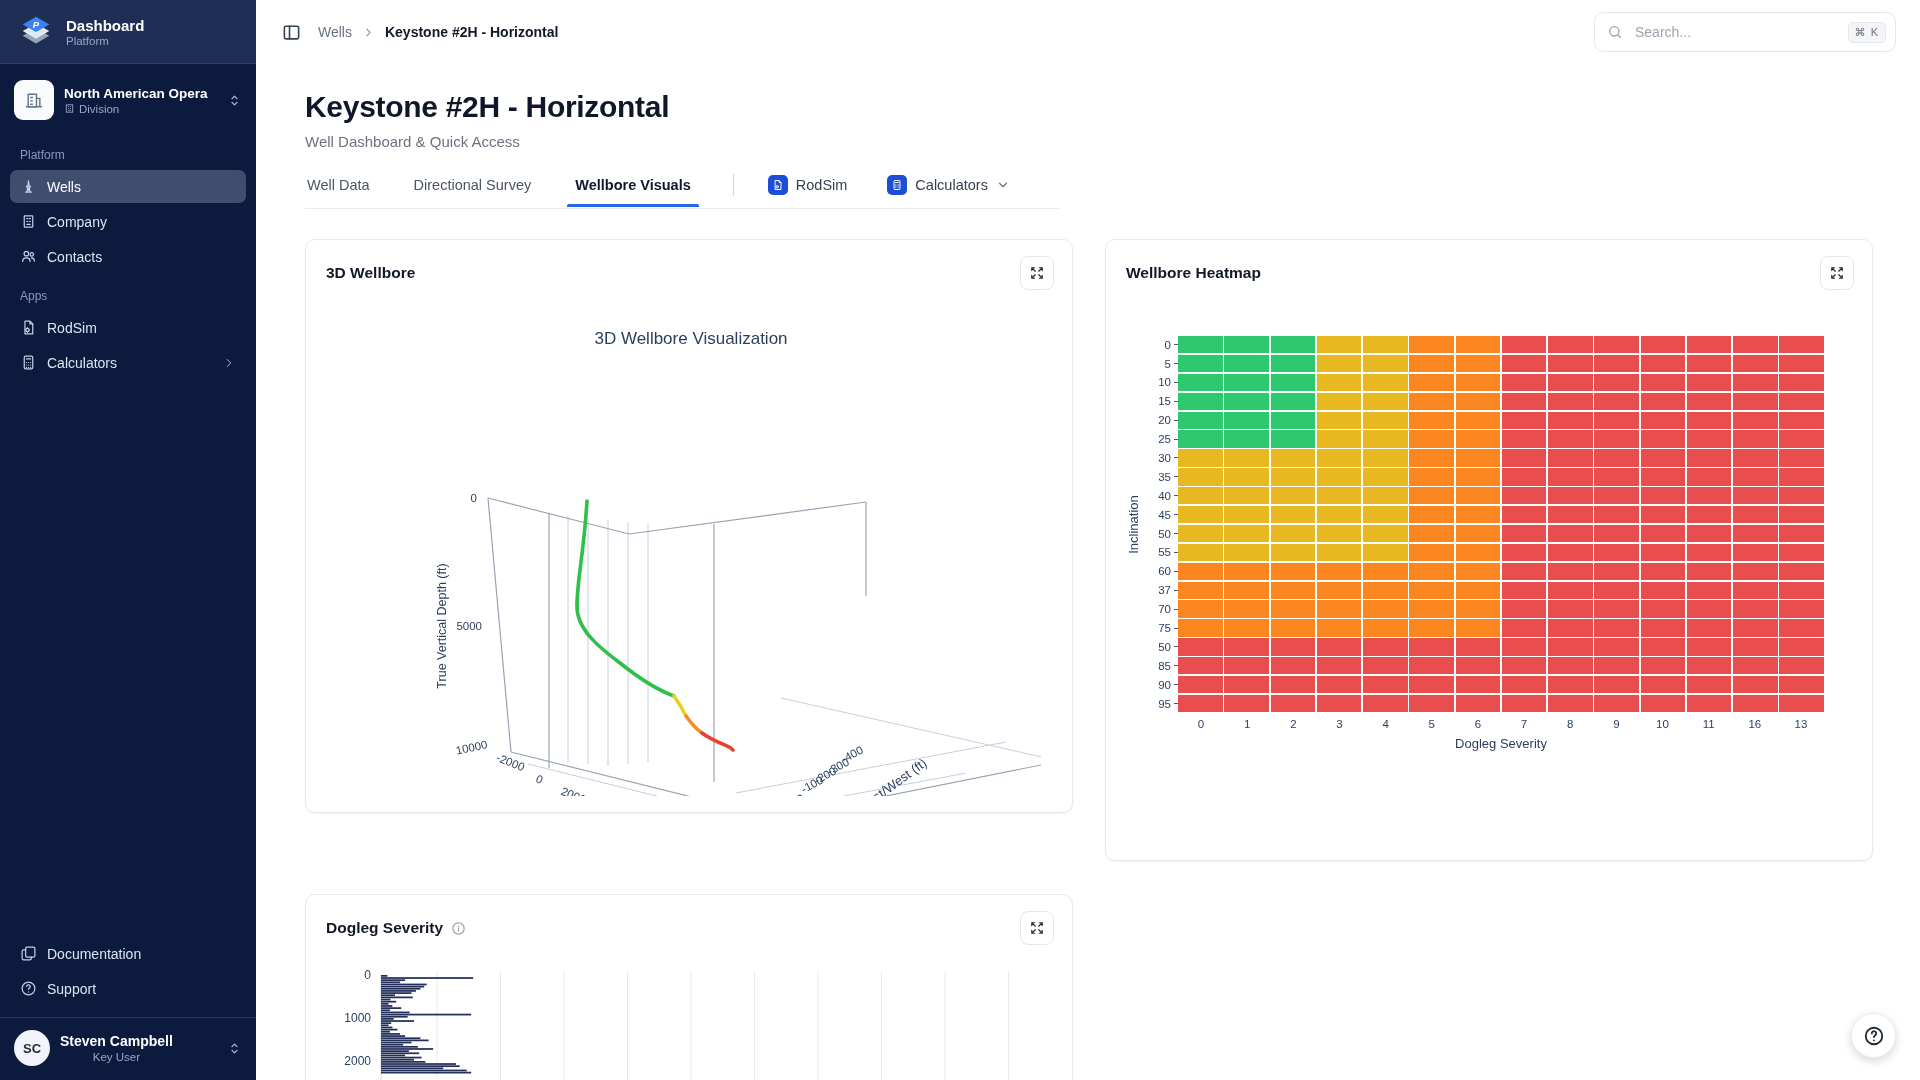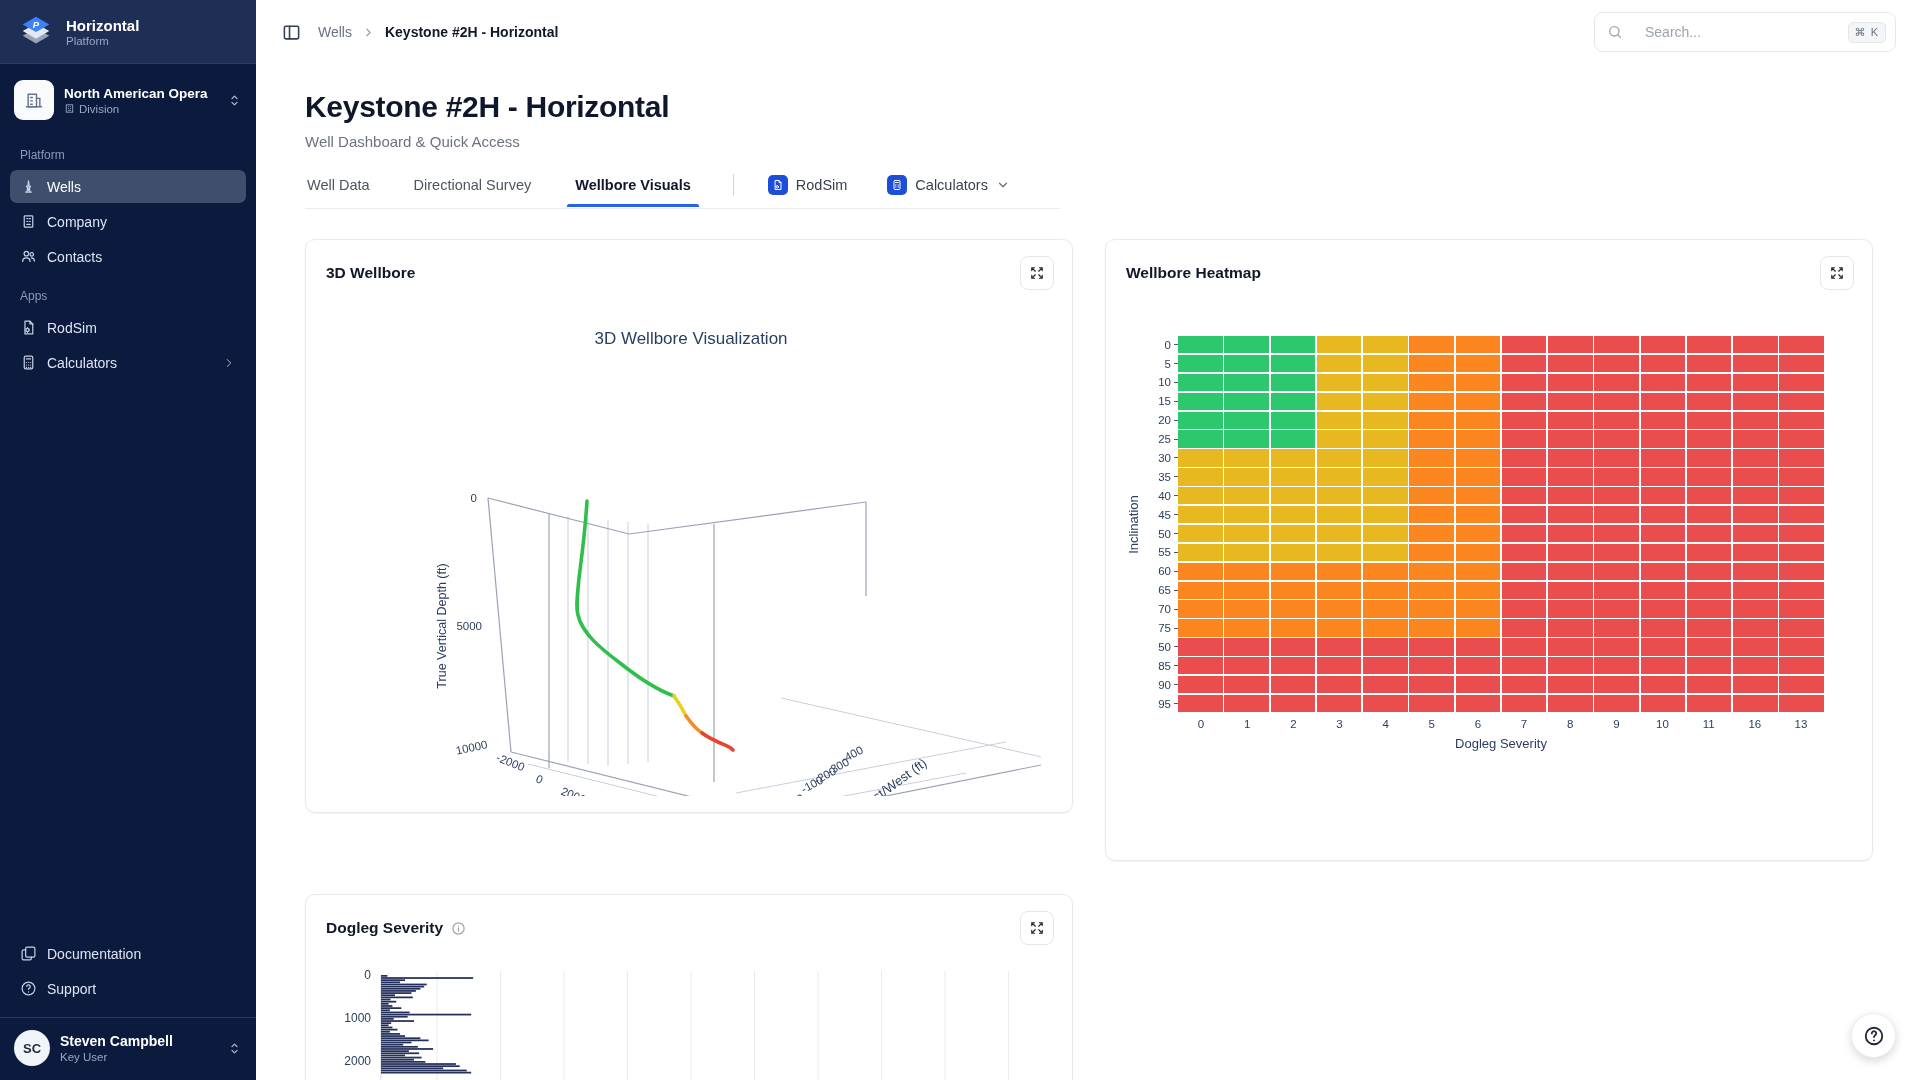--- a/index.html
+++ b/index.html
@@ -27,35 +27,35 @@
              border-radius:7px; font-size:14px; color:#dde4f3; cursor:pointer; }
   .sb-item.active { background:#404e6e; color:#fff; }
   .sb-item svg { width:17px; height:17px; color:#c7d0e4; flex:none; }
   .sb-item .sb-chev { margin-left:auto; width:14px; height:14px; color:#aab6d2; }
   .sb-spacer { flex:1; }
   .sb-user-wrap { border-top:1px solid rgba(255,255,255,.14); margin-top:10px;
                   padding:12px 14px 14px 14px; display:flex; align-items:center; gap:10px; }
   .avatar { width:36px; height:36px; border-radius:50%; background:#f1f5f9; color:#1e293b;
             font-size:13px; font-weight:bold; display:flex; align-items:center; justify-content:center; }
   .user-name { font-size:14px; font-weight:bold; color:#fff; line-height:1.25; }
-  .user-role { font-size:11.5px; color:#9aa7c4; }
+  .user-role { font-size:11.5px; color:#9aa7c4;text-align:center; }
   .updown { margin-left:auto; width:15px; height:15px; color:#aab6d2; }
 
   
   .main { flex:1; display:flex; flex-direction:column; min-width:0; }
   .topbar { height:64px; display:flex; align-items:center; padding:0 24px 0 22px; }
   .panel-btn { width:26px; height:26px; display:flex; align-items:center; justify-content:center;
                color:#334155; cursor:pointer; border-radius:6px; }
   .panel-btn svg { width:19px; height:19px; }
   .crumbs { display:flex; align-items:center; gap:10px; margin-left:14px; font-size:14px; }
   .crumb-link { color:#6b7280; cursor:pointer; }
   .crumb-sep { width:13px; height:13px; color:#9ca3af; }
   .crumb-current { color:#111827; font-weight:bold; }
   .search-box { margin-left:auto; width:302px; height:40px; border:1px solid #e4e7ec;
-                border-radius:9px; display:flex; align-items:center; gap:22px; padding:0 9px 0 12px;
+                border-radius:9px; display:flex; align-items:center; gap:12px; padding:0 9px 0 12px;
                 background:#fff; }
   .search-box svg { width:16px; height:16px; color:#9ca3af; }
   .search-ph { flex:1; font-size:14px; color:#9ca3af; }
   .kbd { font-size:11px; color:#6b7280; background:#f4f5f7; border:1px solid #e5e7eb;
          border-radius:5px; padding:3px 6px; letter-spacing:1px; }
 
   
   .content { padding:26px 48px 0 49px; flex:1; min-height:0; }
   .page-title { font-size:30px; font-weight:bold; color:#0f172a; letter-spacing:-.3px; }
   .page-sub { font-size:15px; color:#6b7280; margin-top:9px; }
@@ -120,21 +120,21 @@
     <div class="sb-header">
       <div class="logo-badge">
         <svg viewBox="0 0 40 40" width="38" height="38">
           <polygon points="20,16 34,24 20,32 6,24" fill="#94a3b8"></polygon>
           <polygon points="20,11 34,19 20,27 6,19" fill="#e2e8f0"></polygon>
           <polygon points="20,4 34,12 20,20 6,12" fill="#3b82f6"></polygon>
           <text x="20" y="15.6" text-anchor="middle" font-size="10" font-weight="bold" fill="#fff" font-style="italic">P</text>
         </svg>
       </div>
       <div>
-        <div class="brand-name">Horizontal</div>
+        <div class="brand-name">Dashboard</div>
         <div class="brand-sub">Platform</div>
       </div>
     </div>
 
     <div class="org">
       <div class="org-tile">
         <svg viewBox="0 0 24 24" width="20" height="20" fill="none" stroke="currentColor" stroke-width="1.7" stroke-linecap="round" stroke-linejoin="round">
           <rect x="5" y="5" width="10" height="15"></rect>
             <path d="M15 10h4v10h-4M8 9h2M8 13h2M8 17h2M3 20h18"></path>
         </svg>
@@ -373,21 +373,21 @@
                 <div class="hm-ytick">15</div>
                 <div class="hm-ytick">20</div>
                 <div class="hm-ytick">25</div>
                 <div class="hm-ytick">30</div>
                 <div class="hm-ytick">35</div>
                 <div class="hm-ytick">40</div>
                 <div class="hm-ytick">45</div>
                 <div class="hm-ytick">50</div>
                 <div class="hm-ytick">55</div>
                 <div class="hm-ytick">60</div>
-                <div class="hm-ytick">65</div>
+                <div class="hm-ytick">37</div>
                 <div class="hm-ytick">70</div>
                 <div class="hm-ytick">75</div>
                 <div class="hm-ytick">50</div>
                 <div class="hm-ytick">85</div>
                 <div class="hm-ytick">90</div>
                 <div class="hm-ytick">95</div>
               </div>
             <div class="hm-grid">
                 <div class="hm-cell" style="background: rgb(45, 199, 109);"></div>
                 <div class="hm-cell" style="background: rgb(45, 199, 109);"></div>

